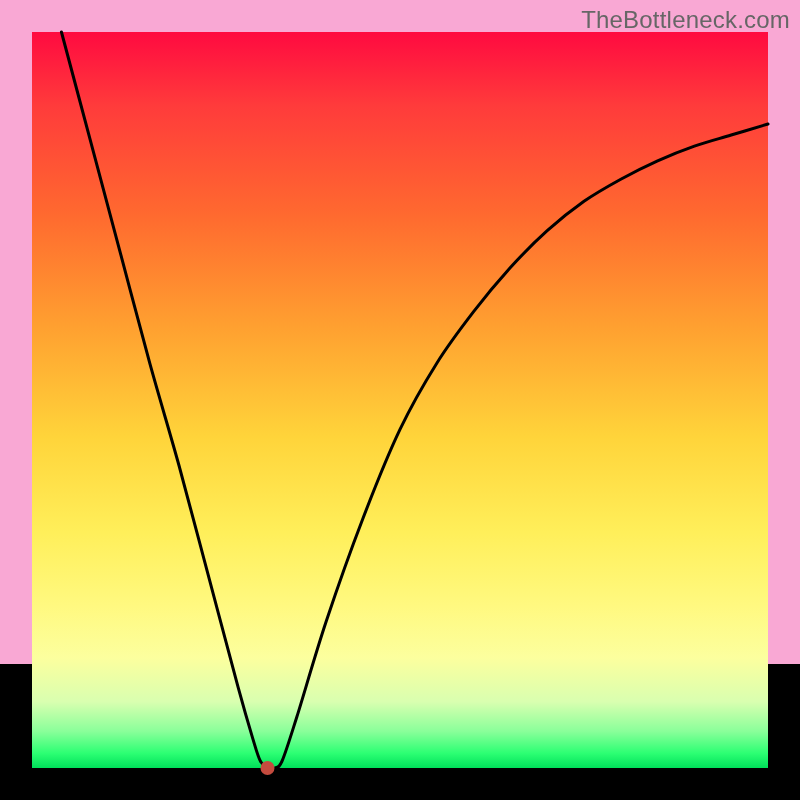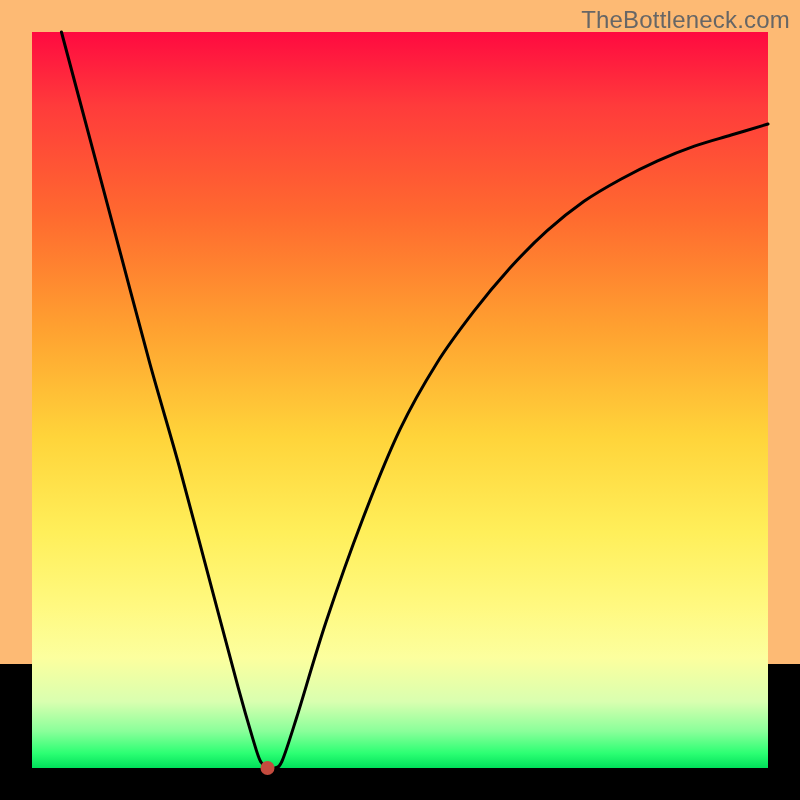--- a/index.html
+++ b/index.html
@@ -8,21 +8,21 @@
     width: 800px;
     height: 800px;
     background: #000;
     font-family: Arial, Helvetica, sans-serif;
     overflow: hidden;
   }
   .frame {
     position: relative;
     width: 800px;
     height: 664px;
-    background: #fdba74;
+    background: #f9a8d4;
   }
   .plot-area {
     position: absolute;
     left: 32px;
     top: 32px;
     width: 736px;
     height: 736px;
     background: linear-gradient(to bottom,
       #ff0a40 0%,
       #ff3b3b 10%,

